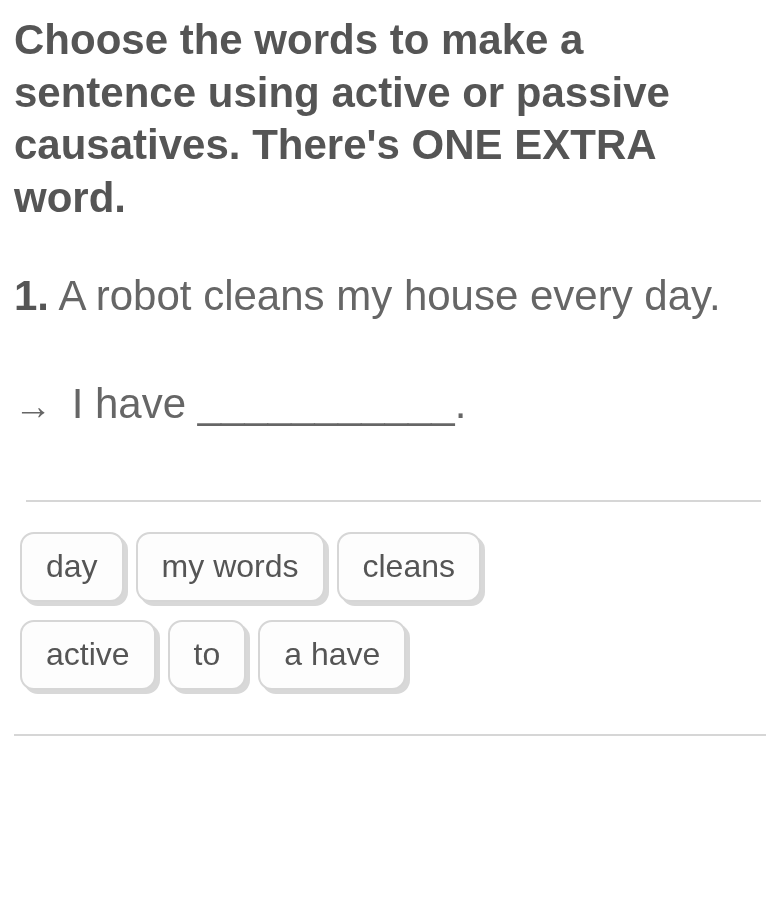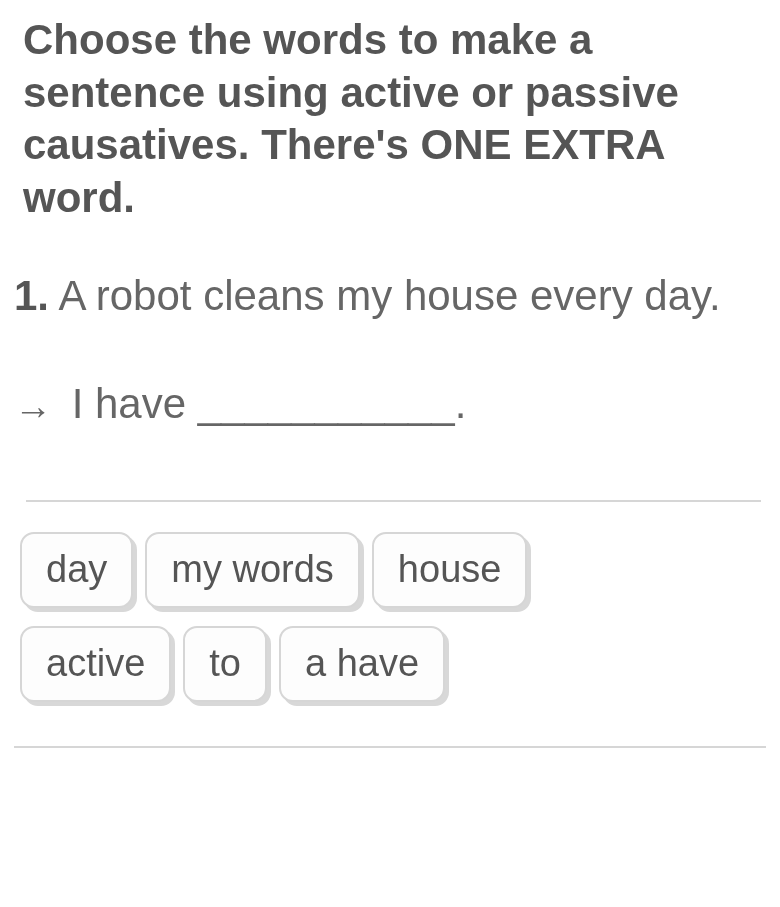--- a/index.html
+++ b/index.html
@@ -17,21 +17,20 @@
   .page {
     padding: 14px 14px 0 14px;
   }
 
   .instructions {
     font-size: 42px;
     line-height: 1.25;
     font-weight: 700;
     color: #555555;
     margin-bottom: 44px;
-    margin-left: 9px;
   }
 
   .question {
     font-size: 42px;
     line-height: 1.35;
     color: #666666;
     margin-bottom: 51px;
   }
   .qnum {
     font-weight: 700;
@@ -61,21 +60,21 @@
 
   .tilearea {
     padding: 0 0 10px 6px;
   }
   .tilerow {
     display: flex;
     gap: 12px;
     margin-bottom: 18px;
   }
   .tile {
-    font-size: 38px;
+    font-size: 32px;
     color: #555555;
     background: #fdfdfd;
     border: 2px solid #d6d6d6;
     border-radius: 14px;
     padding: 16px 24px 18px 24px;
     line-height: 1;
     cursor: pointer;
     box-shadow: 4px 4px 0 0 #d8d8d8;
     user-select: none;
   }
@@ -104,21 +103,21 @@
     <span>I have</span>
     <span>___________</span><span>.</span>
   </div>
 
   <hr class="divider">
 
   <div class="tilearea">
     <div class="tilerow">
       <div class="tile">day</div>
       <div class="tile">my words</div>
-      <div class="tile">house</div>
+      <div class="tile">cleans</div>
     </div>
     <div class="tilerow">
       <div class="tile">active</div>
       <div class="tile">to</div>
       <div class="tile">a have</div>
     </div>
   </div>
 
   <hr class="bottomline">
 </div>

